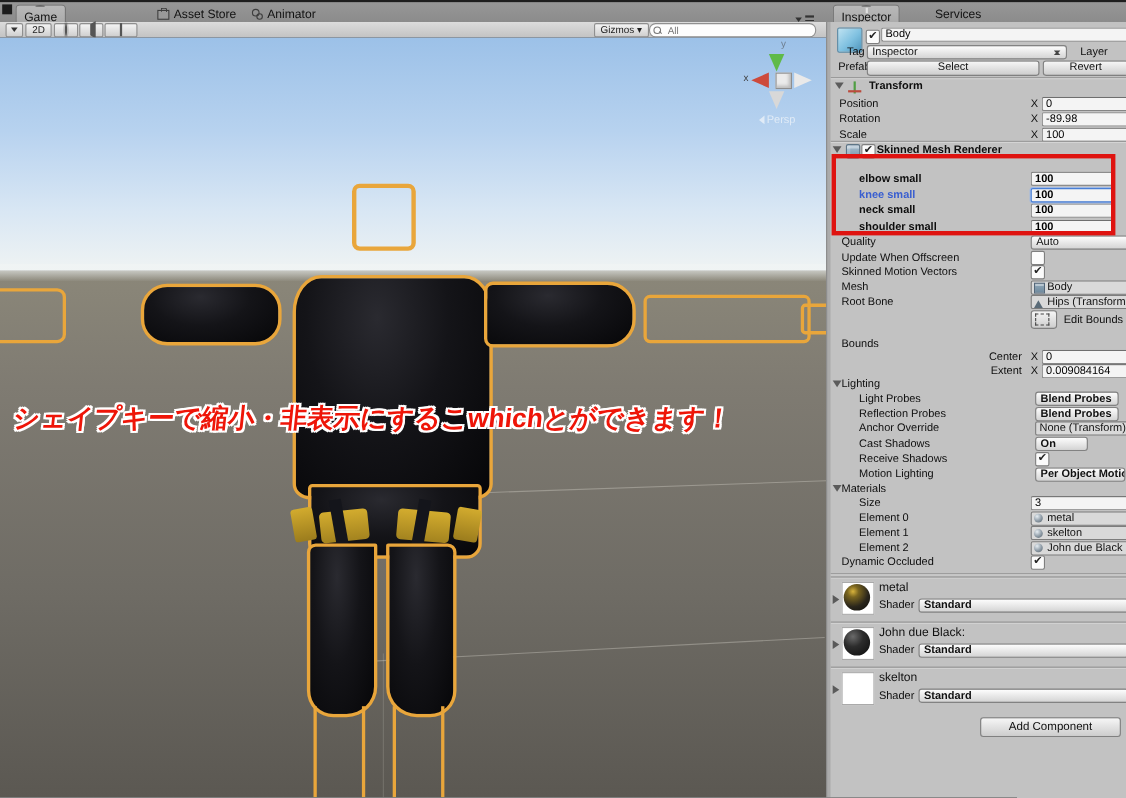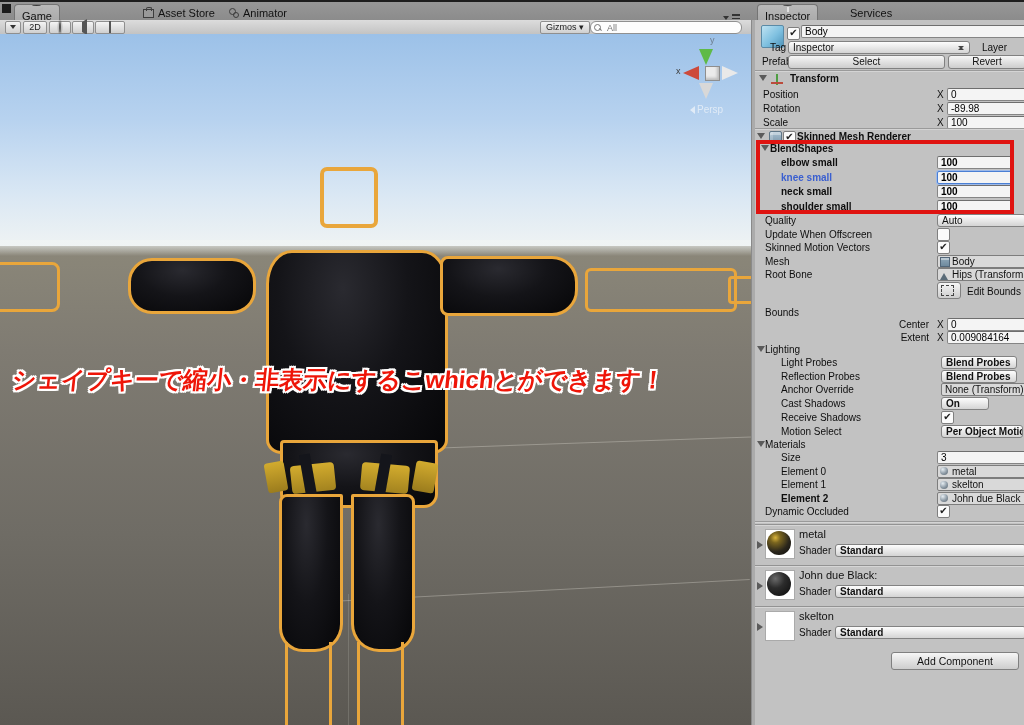--- a/index.html
+++ b/index.html
@@ -294,24 +294,20 @@
 
     <div class="sect" style="top:110px;height:13px">
       <span class="fold" style="left:2px"></span>
       <span class="ic-smr"></span>
       <span class="cb on" style="left:28px;top:1px"></span>
       <span class="plbl bold" style="left:42px">Skinned Mesh Renderer</span>
     </div>
 
     <div class="sect" style="top:122px;height:72px">
       <div id="red-box"></div>
-      <div class="prow">
-        <span class="fold" style="left:6px"></span>
-        <span class="plbl bold" style="left:15px">BlendShapes</span>
-      </div>
       <div class="prow" style="top:14px">
         <span class="plbl ind">elbow small</span>
         <span class="pfield num">100</span>
       </div>
       <div class="prow" style="top:28.5px">
         <span class="plbl ind blue">knee small</span>
         <span class="pfield num focus">100</span>
       </div>
       <div class="prow" style="top:43px">
         <span class="plbl ind">neck small</span>
@@ -393,21 +389,21 @@
       </div>
       <div class="prow" style="top:54.1px">
         <span class="plbl" style="left:26px;font-weight:normal">Cast Shadows</span>
         <span class="dd" style="left:186px;width:38px;font-weight:bold">On</span>
       </div>
       <div class="prow" style="top:67.8px">
         <span class="plbl" style="left:26px;font-weight:normal">Receive Shadows</span>
         <span class="cb on" style="left:186px"></span>
       </div>
       <div class="prow" style="top:81.5px">
-        <span class="plbl" style="left:26px;font-weight:normal">Motion Select</span>
+        <span class="plbl" style="left:26px;font-weight:normal">Motion Lighting</span>
         <span class="dd" style="left:186px;width:72px;font-weight:bold">Per Object Motion</span>
       </div>
     </div>
 
     <div class="sect" style="top:418px;height:82px">
       <div class="prow">
         <span class="fold" style="left:2px"></span>
         <span class="plbl" style="left:10px">Materials</span>
       </div>
       <div class="prow" style="top:13px">
@@ -422,21 +418,21 @@
         </span>
       </div>
       <div class="prow" style="top:40.2px">
         <span class="plbl" style="left:26px;font-weight:normal">Element 1</span>
         <span class="obj" style="right:-2px">
           <span class="oicon sphere"></span>
           <span>skelton</span>
         </span>
       </div>
       <div class="prow" style="top:53.8px">
-        <span class="plbl" style="left:26px;font-weight:bold">Element 2</span>
+        <span class="plbl" style="left:26px;font-weight:normal">Element 2</span>
         <span class="obj" style="right:-2px">
           <span class="oicon sphere"></span>
           <span>John due Black</span>
         </span>
       </div>
       <div class="prow" style="top:67.4px">
         <span class="plbl">Dynamic Occluded</span>
         <span class="cb on"></span>
       </div>
     </div>

